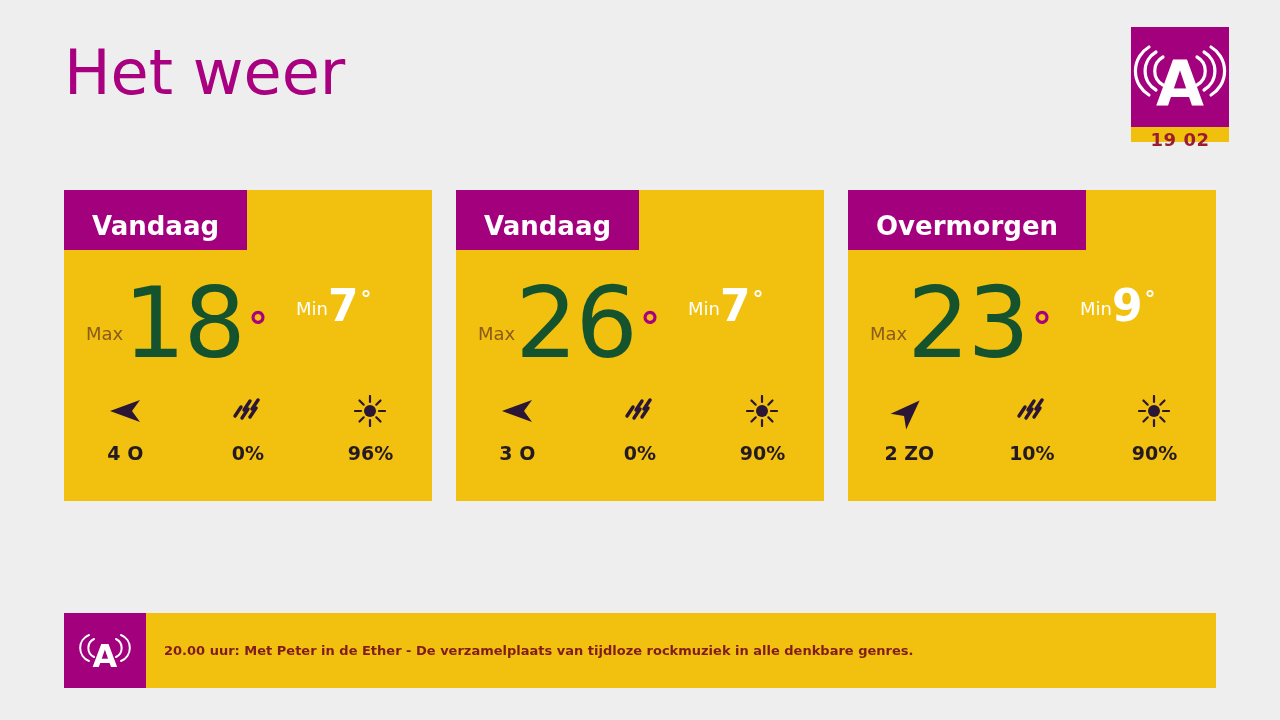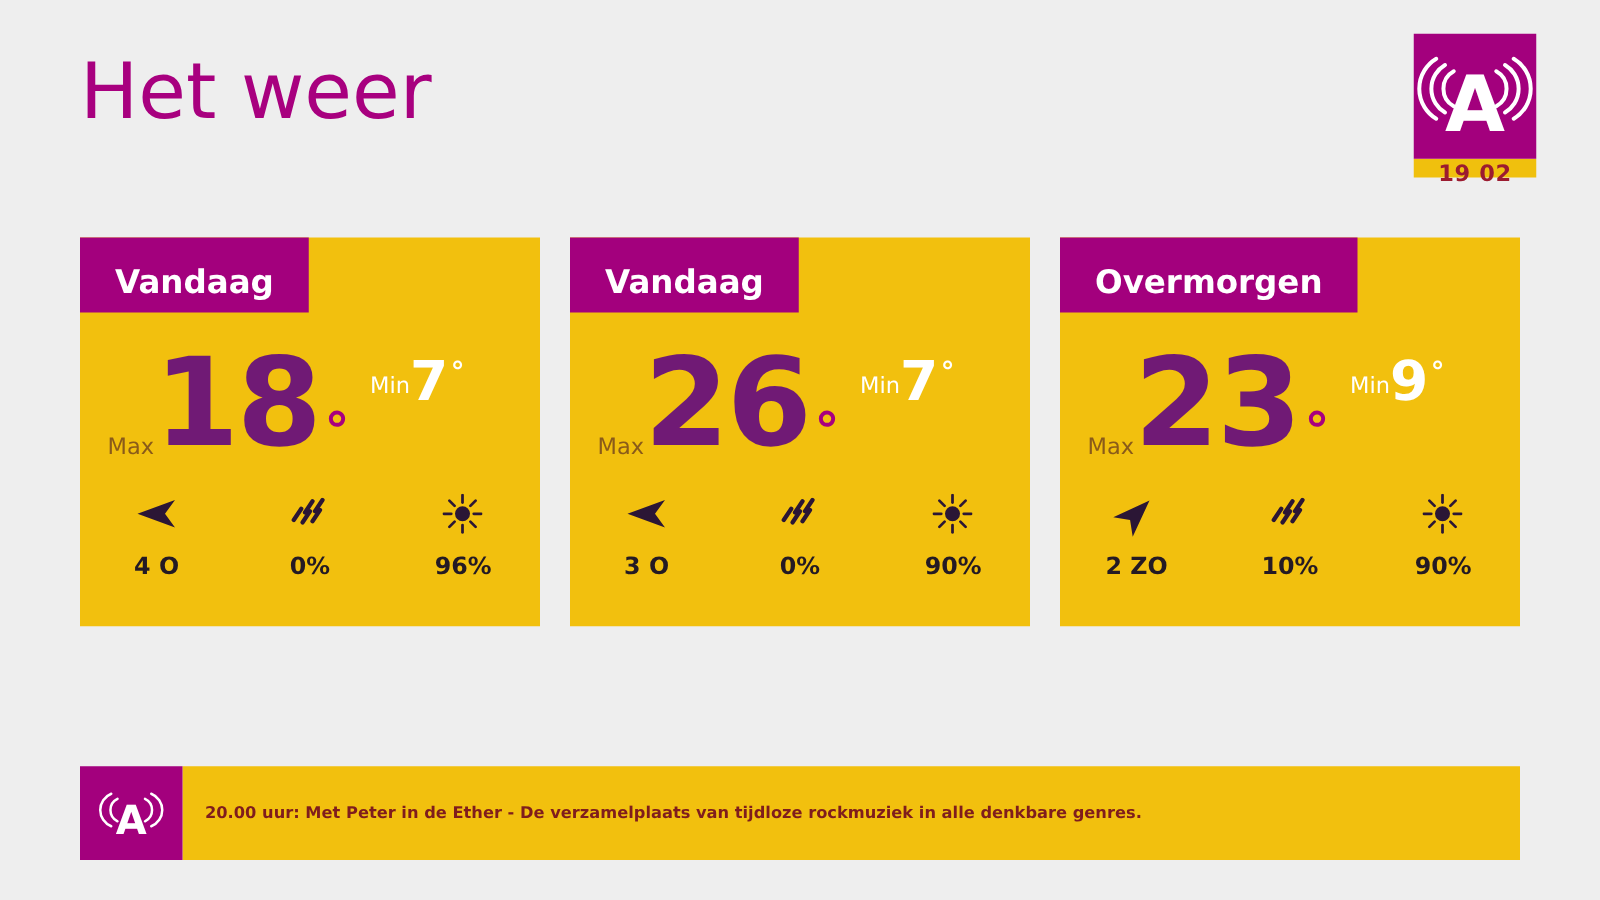--- a/index.html
+++ b/index.html
@@ -98,33 +98,33 @@
     left: 0;
     top: 72px;
     width: 368px;
     height: 125px;
   }
   .temp-max {
     position: absolute;
     left: 22px;
     top: 16px;
     display: flex;
-    align-items: flex-end;
+    align-items: center;
   }
   .temp-max .lbl {
     color: #8a5b1a;
     font-size: 18px;
     font-weight: 400;
     margin-top: 20px;
     font-family: "DejaVu Sans", sans-serif;
   }
   .temp-max .val {
-    color: #701a75;
+    color: #14532d;
     font-size: 98px;
-    font-weight: 700;
+    font-weight: 400;
     line-height: 0.92;
     letter-spacing: -2px;
     font-family: "DejaVu Sans", sans-serif;
   }
   .temp-max .deg {
     color: #a8007f;
     font-size: 40px;
     font-weight: 700;
     margin-top: 8px;
     margin-left: 4px;

